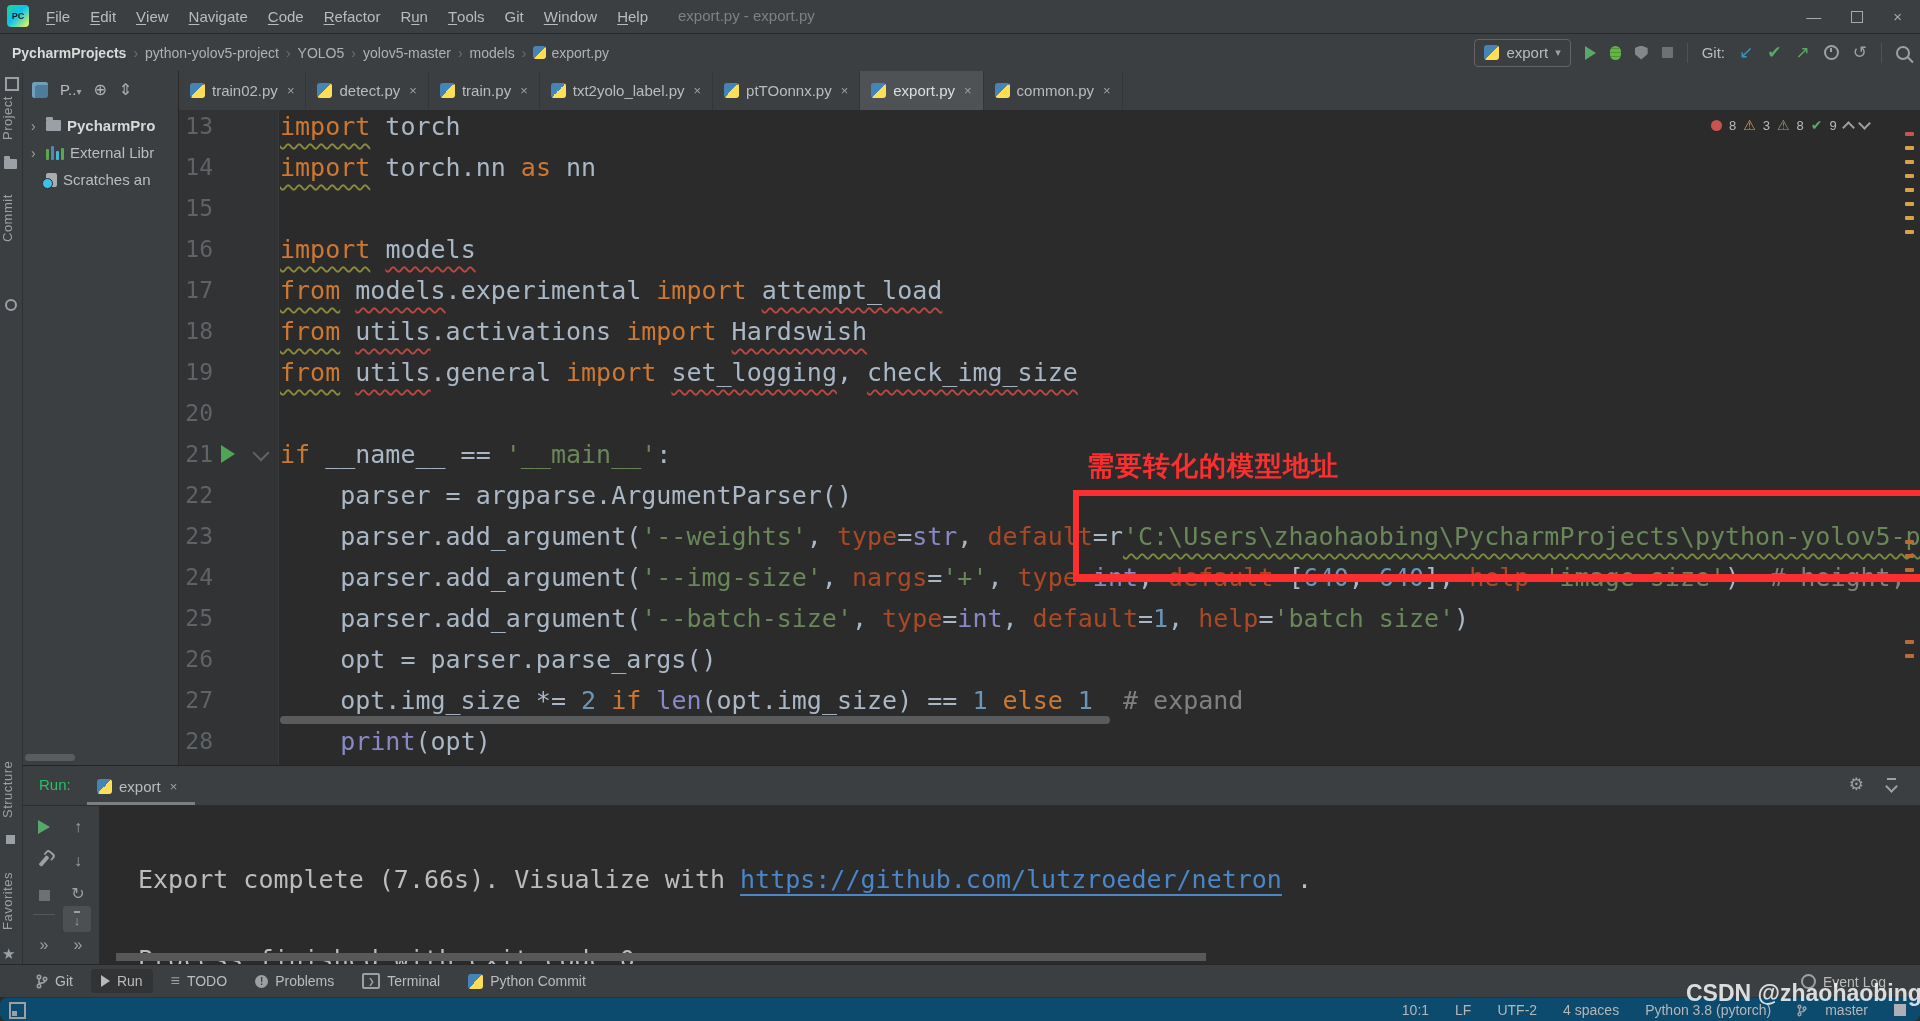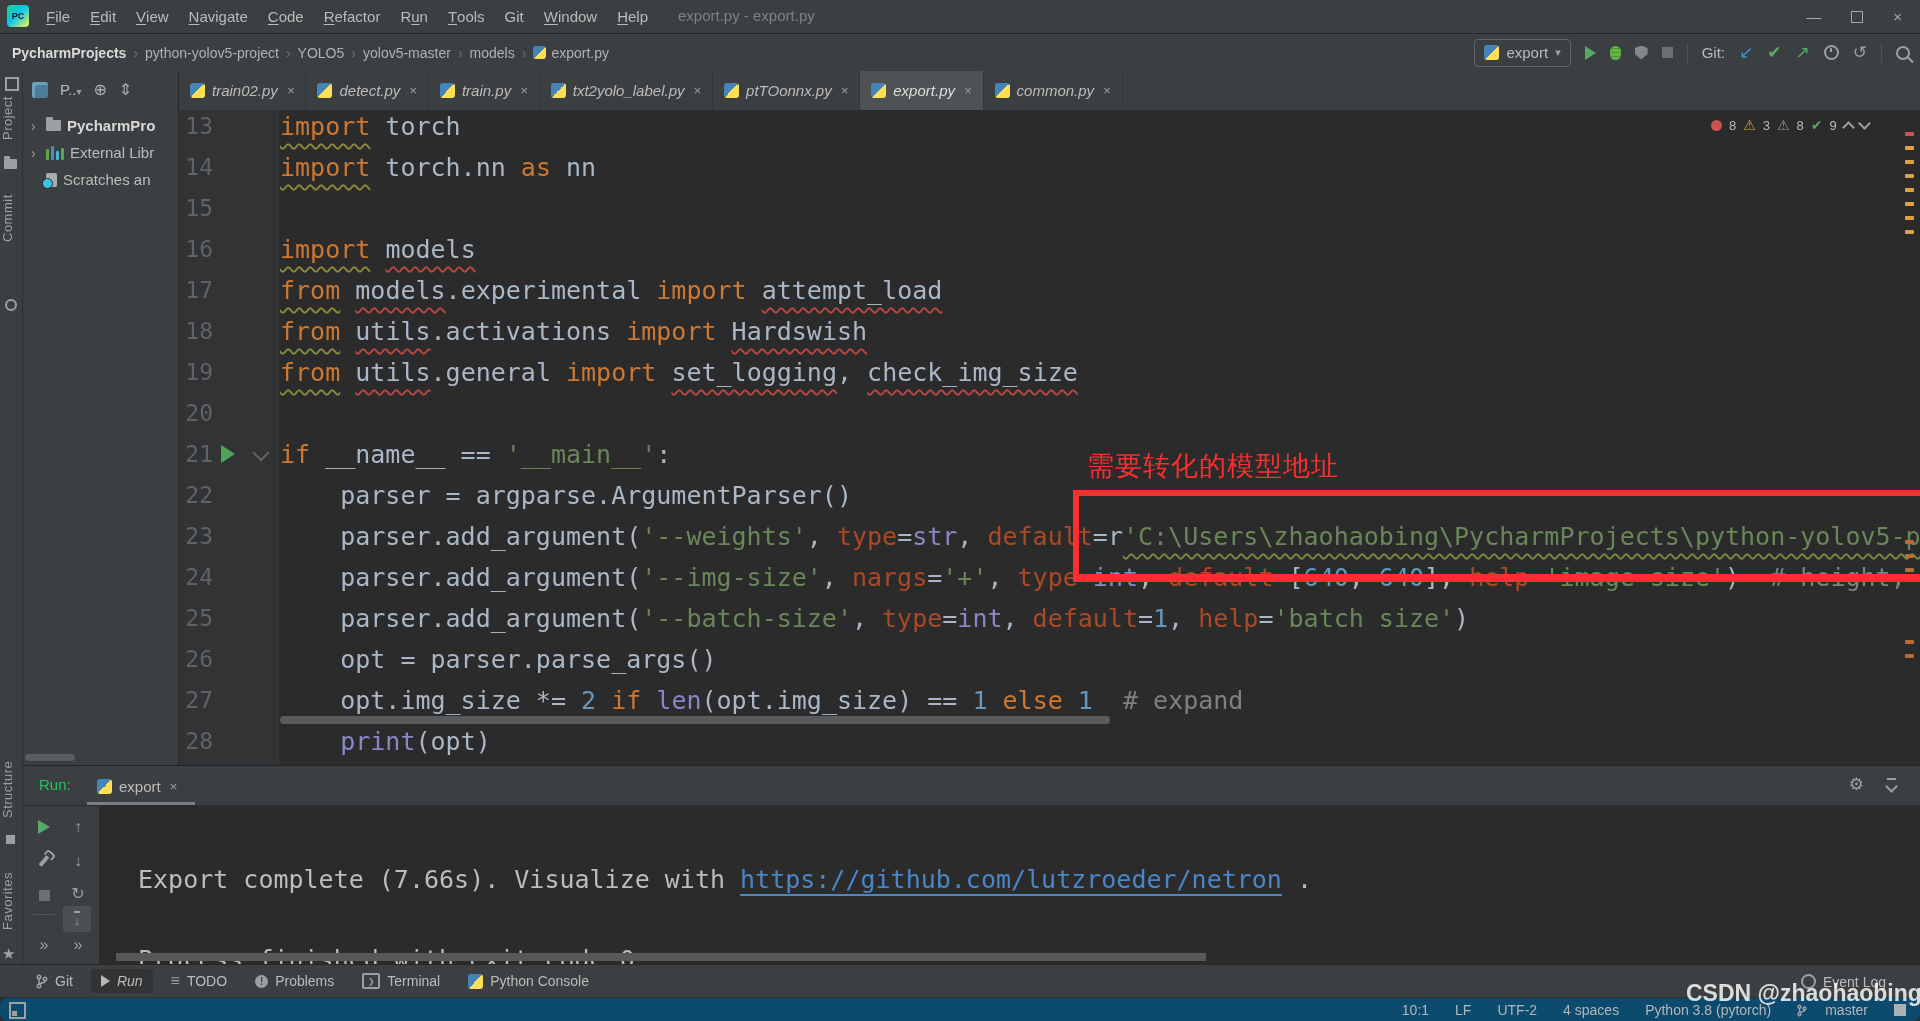--- a/index.html
+++ b/index.html
@@ -62,38 +62,38 @@
   .folder::before{content:"";position:absolute;top:-3px;left:0;width:7px;height:3px;background:#9aa0a6;border-radius:1px 1px 0 0;}
   .libs{display:flex;align-items:flex-end;gap:2px;height:14px;flex:none;}
   .libs span{width:3px;border-radius:1px;}
   .scratch{position:relative;width:11px;height:14px;background:#a9adb0;border-radius:2px;flex:none;}
   .scratch::after{content:"";position:absolute;left:-4px;bottom:-2px;width:9px;height:9px;border-radius:50%;background:#3ec1e8;border:1px solid #2b2b2b;}
   .tree-label{color:#bcbcbc;}
   .tree-label.bold{font-weight:bold;color:#d8d8d8;}
   #proj-hscroll{position:absolute;left:2px;top:683px;width:50px;height:7px;border-radius:4px;background:#5a5c5e;}
 
   
-  #tabbar{position:absolute;left:179px;top:71px;width:1741px;height:39px;background:#3c3f41;border-bottom:1px solid #2a2c2e;display:flex;align-items:stretch;font-style:italic;}
+  #tabbar{position:absolute;left:179px;top:71px;width:1741px;height:39px;background:#3c3f41;border-bottom:1px solid #2a2c2e;display:flex;align-items:stretch;}
   .etab{display:flex;align-items:center;gap:7px;padding:0 11px;color:#bbbbbb;border-right:1px solid #343638;}
   .etab.active{background:#4e5254;color:#dddddd;}
   .tab-x{color:#9da0a3;font-size:13px;margin-left:2px;}
 
   
   #editor{position:absolute;left:179px;top:110px;width:1741px;height:694px;background:#2b2b2b;overflow:hidden;}
   #gutter-bg{position:absolute;left:0;top:0;width:99px;height:100%;background:#313335;border-right:1px solid #37393b;}
   .code-row{position:absolute;left:101px;height:41px;line-height:41px;font-size:25px;white-space:pre;}
   .ln{position:absolute;left:0;width:34px;height:41px;line-height:41px;text-align:right;color:#606366;font-size:23px;}
   .run-arrow{position:absolute;left:42px;width:0;height:0;border-left:14px solid #4fa457;border-top:9px solid transparent;border-bottom:9px solid transparent;}
   .fold{position:absolute;left:76px;width:10px;height:10px;border-right:2px solid #606366;border-bottom:2px solid #606366;transform:rotate(45deg);}
   .k{color:#cc7832;} .t{color:#a9b7c6;} .s{color:#6a8759;} .n{color:#6897bb;} .b{color:#8888c6;} .c{color:#808080;} .p{color:#aa4926;}
   .sqy{text-decoration:underline wavy #8a8a3d 1.5px;text-underline-offset:8px;text-decoration-skip-ink:none;}
   .sqr{text-decoration:underline wavy #bc4742 1.5px;text-underline-offset:8px;text-decoration-skip-ink:none;}
   .sqg{text-decoration:underline wavy #7a8a3d 1.5px;text-underline-offset:8px;text-decoration-skip-ink:none;}
   #red-box{position:absolute;left:894px;top:380px;width:1100px;height:78px;border:6px solid #fb2f2f;border-bottom-width:8px;z-index:6;}
-  #annotation{position:absolute;left:908px;top:338px;font-size:27px;font-weight:400;color:#fb2f2f;z-index:6;letter-spacing:1px;}
+  #annotation{position:absolute;left:908px;top:338px;font-size:27px;font-weight:700;color:#fb2f2f;z-index:6;letter-spacing:1px;}
   #ed-hscroll{position:absolute;left:101px;top:606px;width:830px;height:8px;border-radius:4px;background:#595b5d;z-index:7;}
   #inspections{position:absolute;left:1532px;top:3px;height:24px;display:flex;align-items:center;gap:7px;font-size:13px;color:#bbbbbb;z-index:5;}
   .insp-err{width:11px;height:11px;border-radius:50%;background:#c75450;}
   .insp-warn{color:#d9a343;font-size:14px;} .insp-weak{color:#9c9c84;font-size:14px;} .insp-ok{color:#59a869;font-size:14px;}
   .chev{width:7px;height:7px;border-right:2px solid #9da0a3;border-bottom:2px solid #9da0a3;display:inline-block;}
   .chev.up{transform:rotate(-135deg);margin-top:4px;} .chev.down{transform:rotate(45deg);margin-bottom:4px;}
   .mark{position:absolute;left:1726px;width:9px;height:4px;border-radius:1px;z-index:5;}
 
   
   #runpanel{position:absolute;left:23px;top:765px;width:1897px;height:199px;background:#2b2b2b;border-top:1px solid #232425;}
@@ -114,21 +114,21 @@
   .bar-down{border-top:2px solid #9da0a3;color:#9da0a3;font-size:13px;line-height:14px;padding-top:1px;}
   #console{position:absolute;left:77px;top:40px;right:0;bottom:0;background:#2b2b2b;}
   .con-line{position:absolute;left:38px;font-size:25px;line-height:32px;color:#bcbcbc;white-space:pre;}
   .con-link{color:#4a86c8;text-decoration:underline;text-underline-offset:6px;}
   #con-hscroll{position:absolute;left:16px;top:147px;width:1090px;height:8px;background:#56585a;}
 
   
   #bottombar{position:absolute;left:0;top:964px;width:1920px;height:33px;background:#3c3f41;border-top:1px solid #282828;box-sizing:border-box;display:flex;align-items:center;}
   #bb-items{display:flex;align-items:center;gap:8px;margin-left:26px;}
   .bb-item{display:flex;align-items:center;gap:7px;padding:4px 10px;border-radius:4px;color:#bbbbbb;font-size:14px;}
-  .bb-item.active{background:#313335;font-style:italic;}
+  .bb-item.active{background:#313335;}
   .ic-run{width:0;height:0;border-left:9px solid #b6b8ba;border-top:6px solid transparent;border-bottom:6px solid transparent;}
   .ic-todo{color:#9da0a3;font-size:16px;line-height:14px;}
   .ic-prob{width:13px;height:13px;border-radius:50%;background:#9da0a3;color:#3c3f41;font-size:10px;font-weight:bold;display:flex;align-items:center;justify-content:center;}
   .ic-term{width:14px;height:12px;border:2px solid #9da0a3;border-radius:2px;color:#9da0a3;font-size:8px;display:flex;align-items:center;justify-content:center;}
   #event-log{position:absolute;right:34px;top:0;height:33px;display:flex;align-items:center;gap:7px;font-size:14px;color:#bbbbbb;}
   .ring{width:11px;height:11px;border:2px solid #9da0a3;border-radius:50%;}
 
   
   #statusbar{position:absolute;left:0;top:997px;width:1920px;height:24px;background:#0c4a6e;border-top:1px solid #2f3133;box-sizing:border-box;border-radius:7px;}
   #sb-left{position:absolute;left:9px;top:4px;width:13px;height:13px;border:2px solid #9da0a3;}
@@ -434,21 +434,21 @@
         <div class="bb-item">
           <span class="ic-prob">!</span>
           <span>Problems</span>
         </div>
         <div class="bb-item">
           <span class="ic-term">❯</span>
           <span>Terminal</span>
         </div>
         <div class="bb-item">
           <span class="py-logo"></span>
-          <span>Python Console</span>
+          <span>Python Commit</span>
         </div>
       </div>
     <div id="event-log">
       <span class="ring"></span>
       <span>Event Log</span>
     </div>
   </div>
 
   <div id="statusbar">
     <div id="sb-left"></div>

